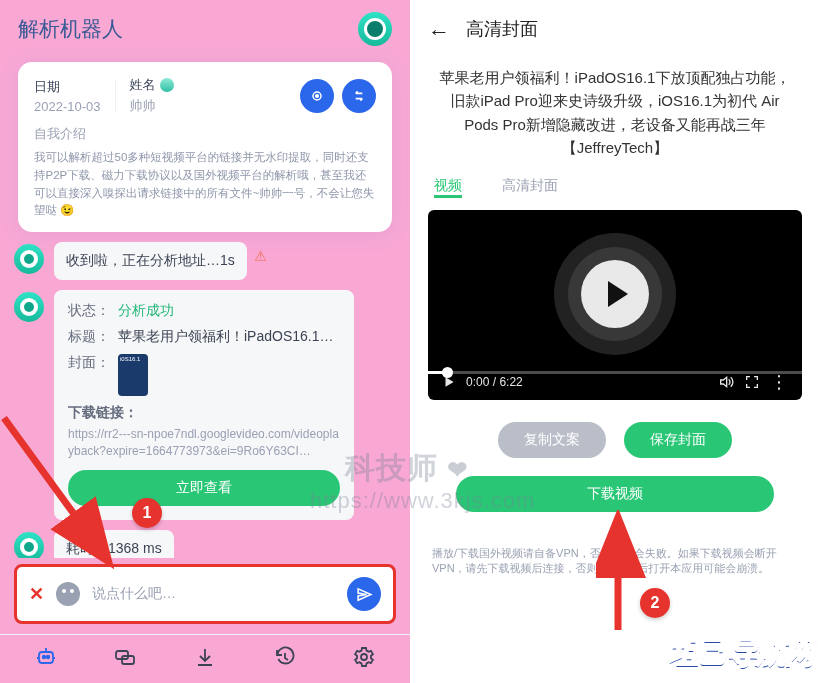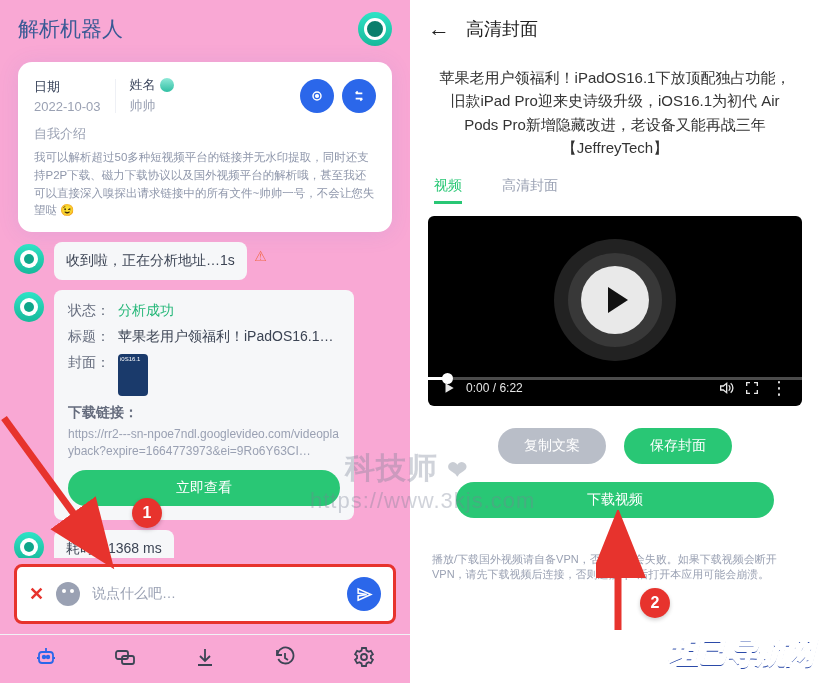--- a/index.html
+++ b/index.html
@@ -100,21 +100,21 @@
   .nav-item { width: 30px; height: 24px; display:flex; align-items:center; justify-content:center; color:#3c4454; }
   .nav-item svg { width: 24px; height: 24px; }
   .nav-item.active { color: #2b67ea; }
 
   
   .rp-header { display: flex; align-items: center; gap: 16px; padding: 8px 18px 6px; }
   .back-arrow { font-size: 22px; color: #222; }
   .rp-title { font-size: 18px; color: #222; }
   .rp-video-title { padding: 18px 24px 10px; font-size: 15px; color: #333; line-height: 1.55; text-align: center; }
   .tabs { display: flex; gap: 40px; padding: 8px 24px 0; }
-  .tab { font-size: 14px; color: #9aa1b3; padding-bottom: 6px; }
+  .tab { font-size: 14px; color: #9aa1b3; }
   .tab.active { color: #29c775; border-bottom: 3px solid #29c775; }
 
   .video-player {
     margin: 12px 18px 0; background: #000; border-radius: 6px; height: 190px;
     position: relative; overflow: hidden;
   }
   .play-circle {
     position: absolute; left: 50%; top: 44%; transform: translate(-50%,-50%);
     width: 94px; height: 94px; border-radius: 50%; background: #383838;
     display: flex; align-items: center; justify-content: center;

